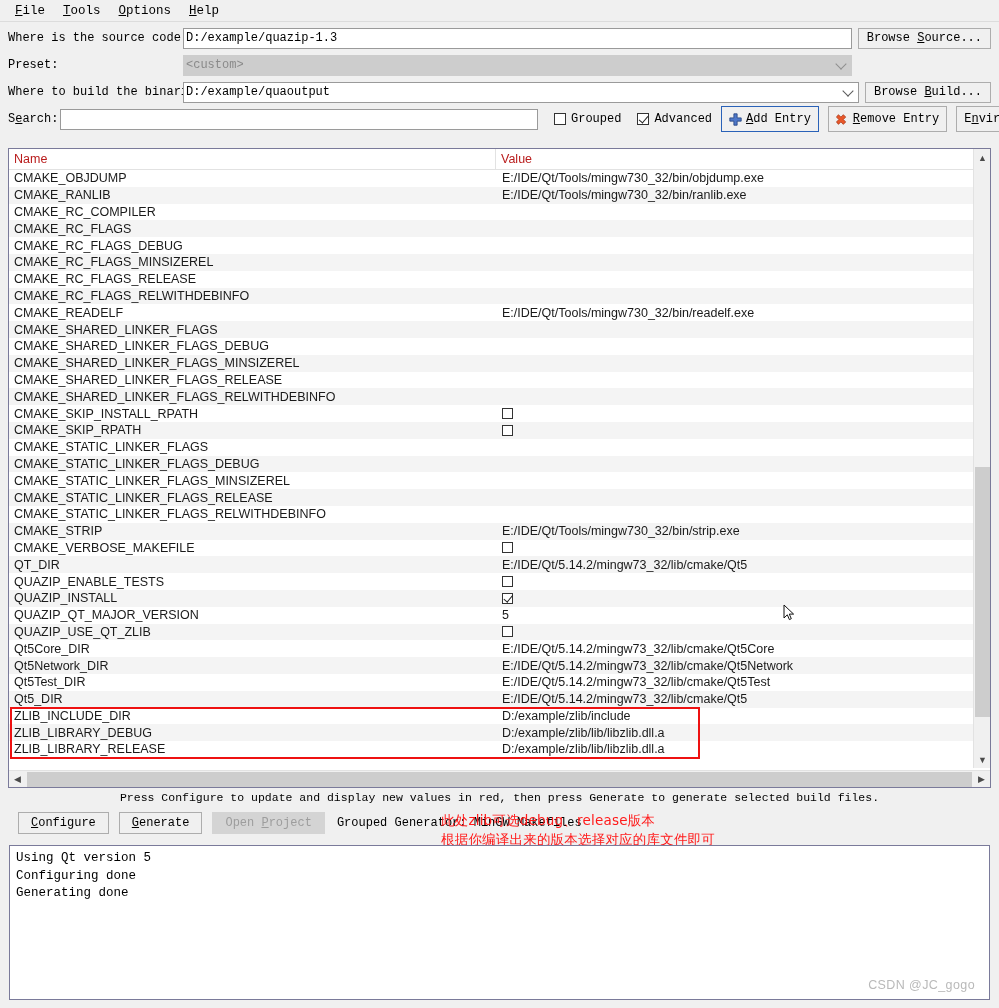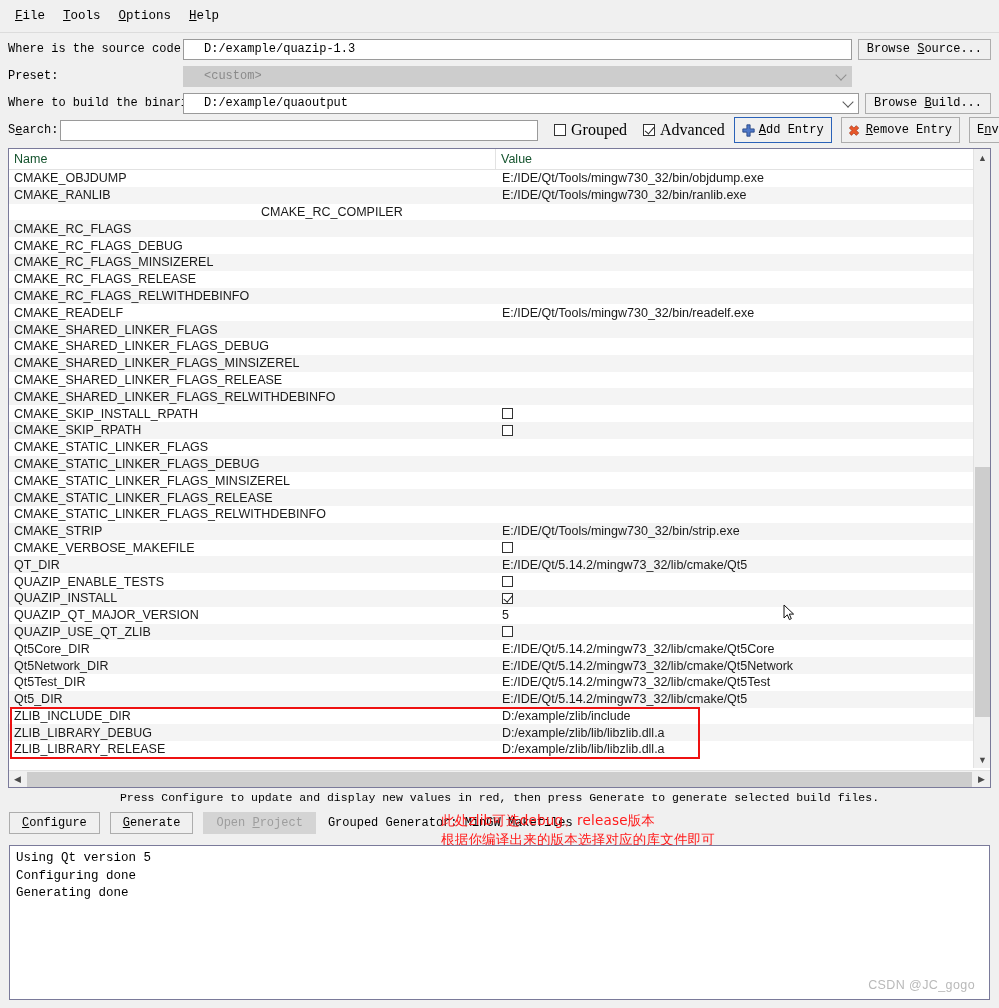--- a/index.html
+++ b/index.html
@@ -11,21 +11,21 @@
     overflow: hidden;
   }
   #app {
     position: relative;
     width: 999px; height: 1008px;
     background: #f0f0f0;
   }
 
   
   .menubar {
-    height: 33px;
+    height: 22px;
     background: #f0f0f0;
     display: flex;
     align-items: center;
     padding-left: 6px;
     border-bottom: 1px solid #dcdcdc;
   }
   .menu-item {
     font-family: "Liberation Mono", monospace;
     font-size: 12.5px;
     color: #000;
@@ -53,21 +53,21 @@
   }
   .finput {
     flex: 1;
     height: 21px;
     background: #fff;
     border: 1px solid #9a9a9a;
     font-family: "Liberation Mono", monospace;
     font-size: 12px;
     color: #000;
     line-height: 19px;
-    padding: 0 20px;
+    padding: 0 2px;
     overflow: hidden;
     white-space: nowrap;
     position: relative;
   }
   .finput.disabled {
     background: #cdcdcd;
     border: 1px solid #cdcdcd;
     color: #8a8a8a;
   }
   .combo-arrow {
@@ -115,22 +115,22 @@
   .search-input {
     width: 478px;
     height: 21px;
     background: #fff;
     border: 1px solid #9a9a9a;
     flex: none;
   }
   .chkwrap {
     display: flex;
     align-items: center;
-    font-family: Liberation Serif, serif;
-    font-size: 16px;
+    font-family: Liberation Mono, monospace;
+    font-size: 12px;
     margin-left: 16px;
     white-space: nowrap;
     cursor: default;
   }
   .cbox {
     width: 12px; height: 12px;
     border: 1.3px solid #333;
     background: #fff;
     margin-right: 5px;
     flex: none;
@@ -174,36 +174,35 @@
   }
   .thead {
     display: flex;
     height: 21px;
     border-bottom: 1px solid #e2e2e2;
     background: #fff;
   }
   .th {
     font-family: "Liberation Sans", sans-serif;
     font-size: 12.5px;
-    color: #14532d;
+    color: #b91c1c;
     line-height: 21px;
     padding-left: 5px;
   }
   .th.name { width: 487px; border-right: 1px solid #e2e2e2; }
   .th.value { flex: 1; }
   .rows {
     position: relative;
     height: 598px;
     overflow: hidden;
   }
   .trow {
     display: flex;
     height: 16.8px;
     align-items: center;
-    justify-content: center;
   }
   .trow.alt { background: #f4f4f4; }
   .tc-name {
     width: 487px;
     flex: none;
     font-family: "Liberation Sans", sans-serif;
     font-size: 12.5px;
     color: #1a1a1a;
     padding-left: 5px;
     white-space: nowrap;
@@ -289,21 +288,21 @@
     position: absolute;
     left: 0; top: 791px;
     width: 999px;
     text-align: center;
     font-family: "Liberation Mono", monospace;
     font-size: 11.5px;
     color: #000;
   }
   .actionbar {
     position: absolute;
-    left: 9px; top: 812px;
+    left: 18px; top: 812px;
     display: flex;
     align-items: center;
   }
   .abtn {
     height: 22px;
     background: #f0f0f0;
     border: 1px solid #adadad;
     font-family: "Liberation Mono", monospace;
     font-size: 12px;
     padding: 0 12px;

